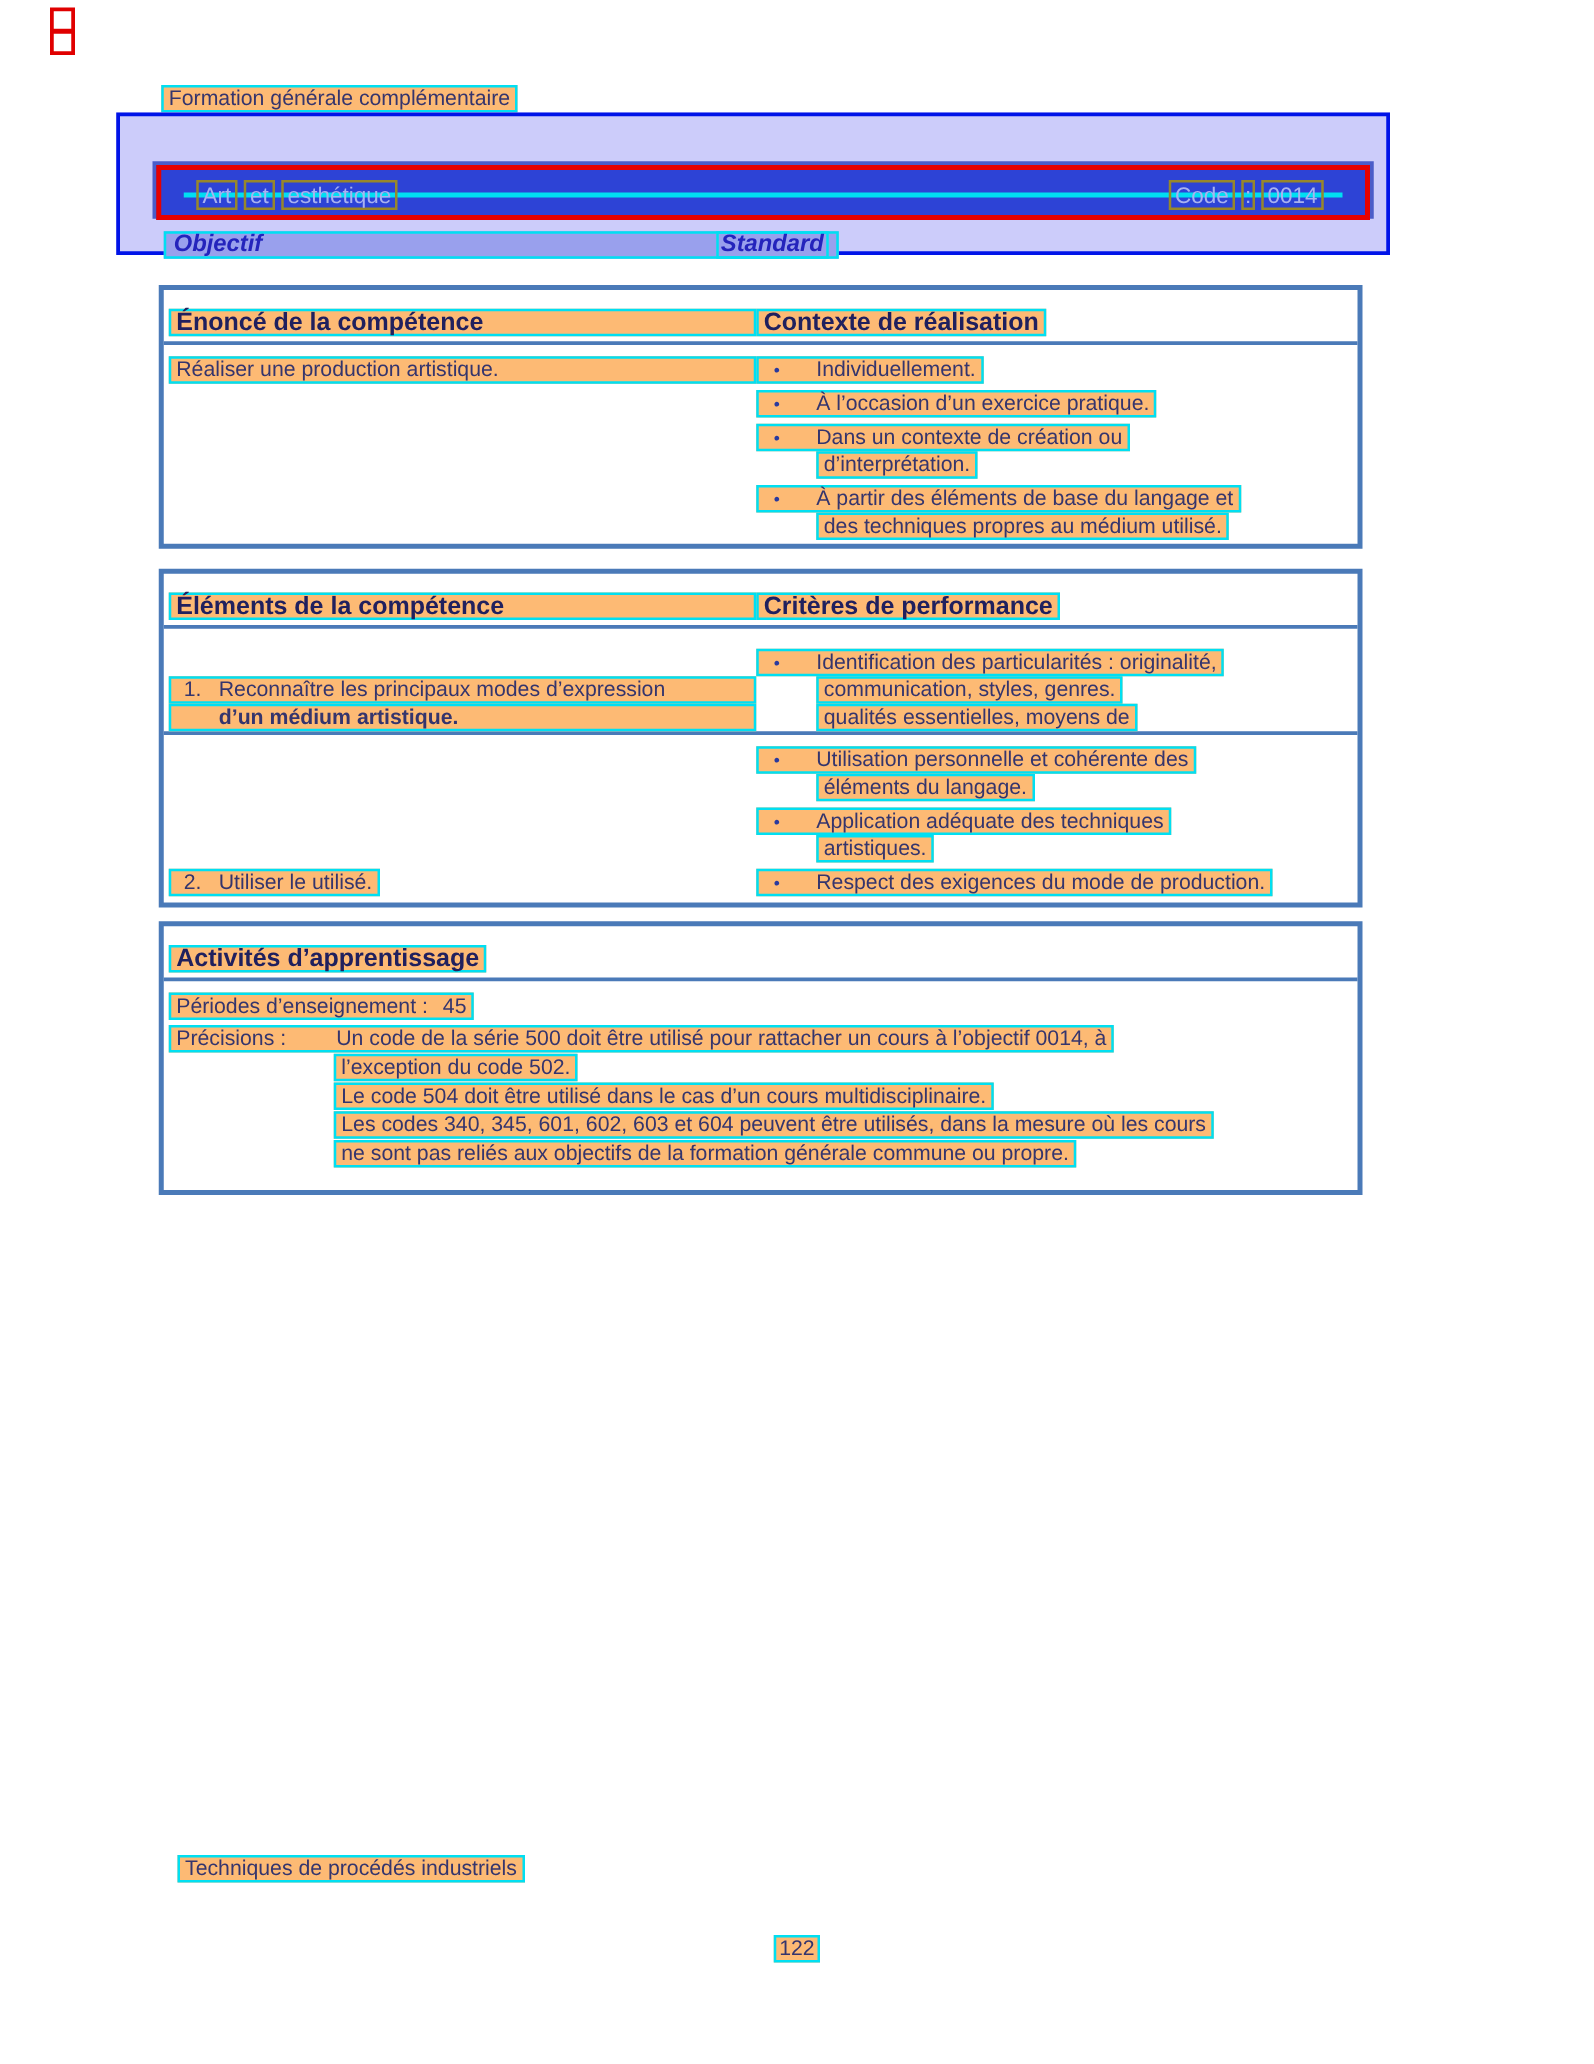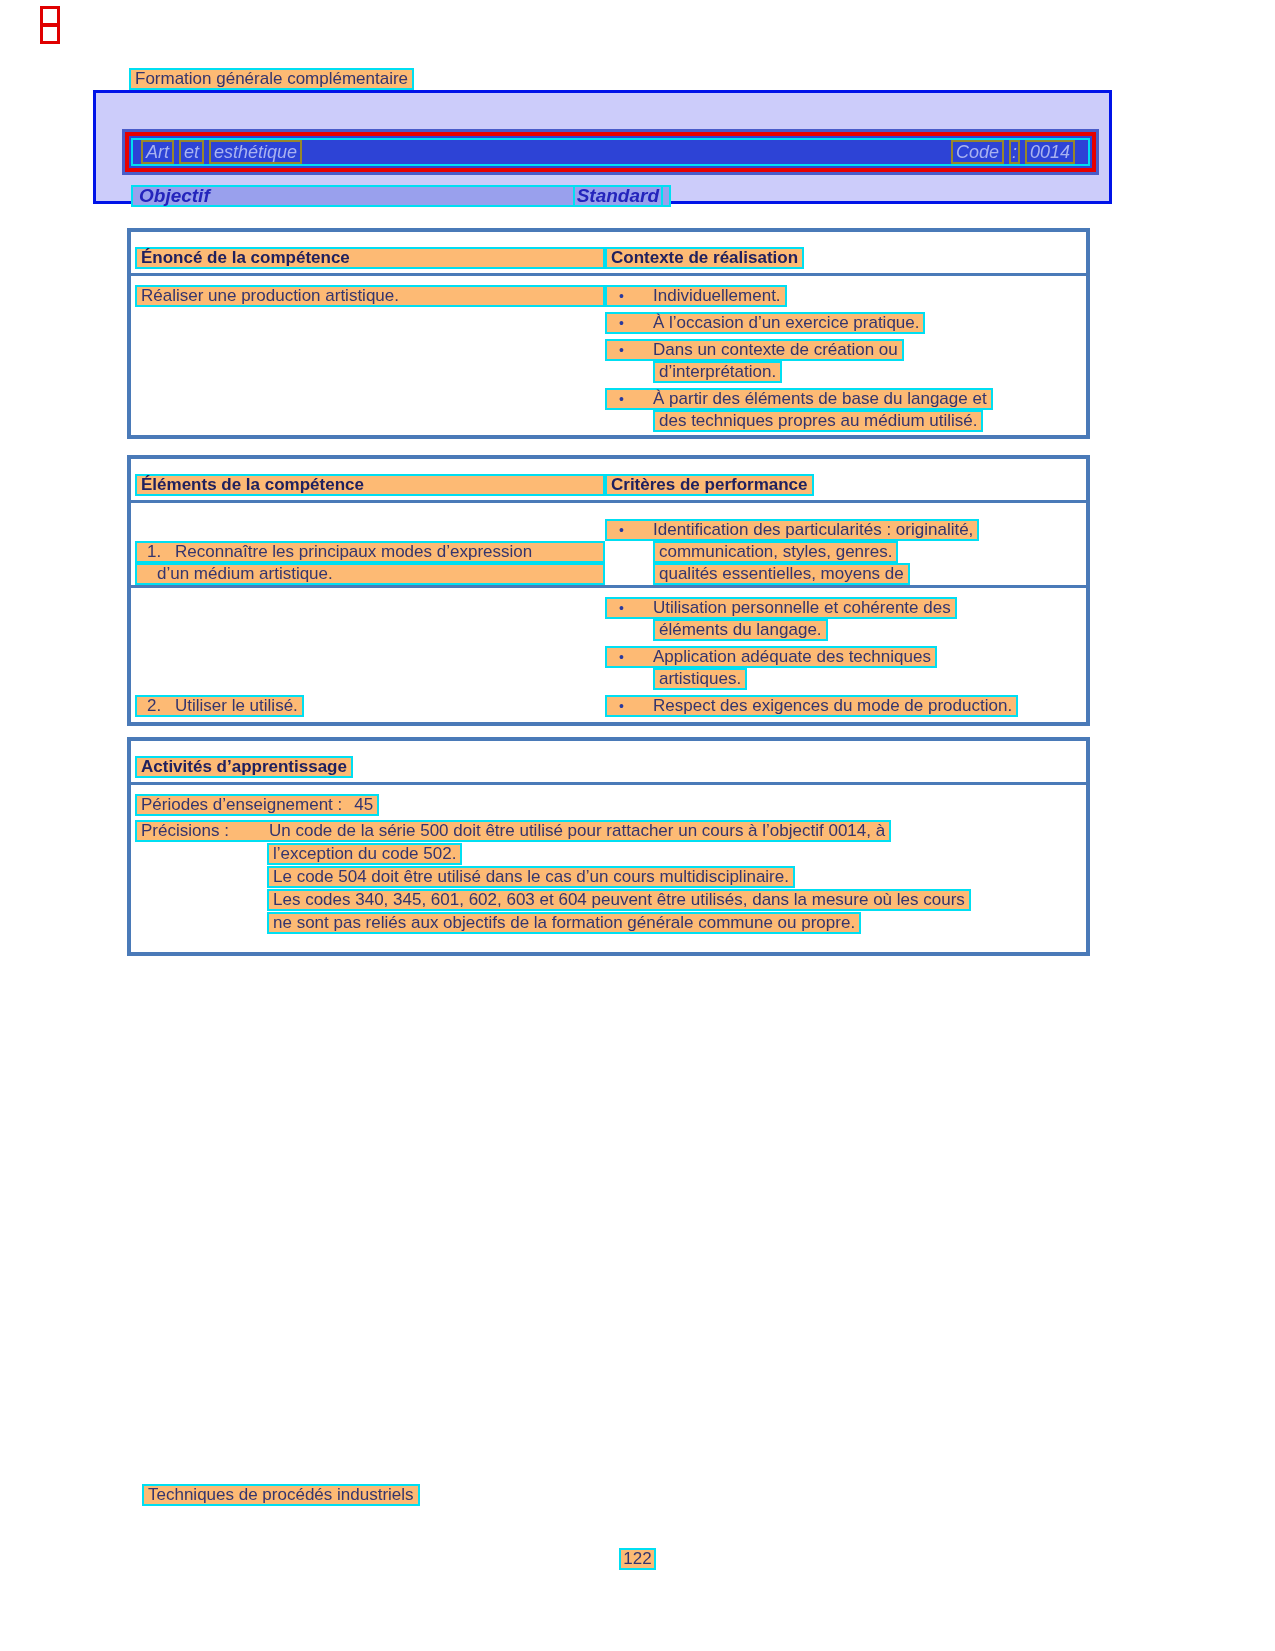--- a/index.html
+++ b/index.html
@@ -14,38 +14,38 @@
   
   .mark{position:absolute;width:14px;height:14px;border:3px solid #e00000;background:#ffffff;}
 
   .run-head{position:absolute;left:129px;top:68px;font-size:16px;}
 
   
   .tbox{position:absolute;left:93px;top:90px;width:1019px;height:114px;background:#ccccfa;
         border:3px solid #0013e8;box-sizing:border-box;}
   .bar{position:absolute;left:26px;right:10px;top:36px;height:46px;background:#4a5cc9;
        padding:3px;box-sizing:border-box;}
-  .bar-red{border:4px solid #e60000;height:100%;box-sizing:border-box;background:#2d43d6;padding:2px;font-style:italic;}
+  .bar-red{border:4px solid #e60000;height:100%;box-sizing:border-box;background:#2d43d6;padding:18px;}
   .bar-line{border:2px solid #00dff2;height:100%;box-sizing:border-box;display:flex;align-items:center;
             justify-content:space-between;padding:0 8px;color:#a9b2f0;font-size:18px;}
   .bar-left,.bar-right{display:flex;align-items:center;}
   .wbox{border:2px solid #97872b;padding:0 3px;margin-right:5px;display:inline-block;line-height:20px;}
   .wbox.sep{padding:0 1px;}
   .band{position:absolute;left:35px;top:92px;width:540px;height:22px;background:#99a0ed;
         border:2px solid #00dff2;box-sizing:border-box;display:flex;justify-content:space-between;
         align-items:center;padding:0 6px;font-size:19px;font-weight:bold;font-style:italic;color:#2424bc;}
   .band .std{border:2px solid #00dff2;padding:0 2px;line-height:18px;}
 
   
   .dtable{position:absolute;left:127px;width:963px;border:4px solid #4a7ab8;box-sizing:border-box;background:#fff;}
   .t1{top:228px;height:211px;}
   .t2{top:455px;height:271px;}
   .t3{top:737px;height:219px;}
   .thead{height:37px;border-bottom:3px solid #4a7ab8;display:flex;align-items:flex-end;padding-bottom:4px;}
-  .th{font-weight:bold;font-size:17px;color:#20205e;}
+  .th{font-weight:bold;font-size:20px;color:#20205e;}
   .colL{width:474px;box-sizing:border-box;padding-left:4px;}
   .colR{flex:1;min-width:0;}
   .tbody{display:flex;padding-top:9px;align-items:flex-start;}
   .trow{display:flex;padding-top:9px;align-items:flex-end;box-sizing:border-box;}
   .trow1{height:82px;}
   .divider{border-top:3px solid #4a7ab8;}
 
   
   .bl{margin-top:5px;}
   .bl.first{margin-top:0;}
@@ -141,21 +141,21 @@
   <div class="dtable t2">
     <div class="thead">
       <div class="colL">
           <span class="hl stretch th">Éléments de la compétence</span>
         </div>
       <div class="colR"><span class="hl th">Critères de performance</span></div>
     </div>
     <div class="trow trow1">
       <div class="colL numline">
         <span class="hl stretch"><span class="num">1.</span><span>Reconnaître les principaux modes d’expression</span></span>
-        <span class="hl stretch contL-line" style="padding-left:20px;margin-top:0;">d’un médium artistique.</span>
+        <span class="hl stretch contL-line" style="padding-left:38px;margin-top:0;font-weight:bold;">d’un médium artistique.</span>
       </div>
       <div class="colR">
         <div class="bl first"><span class="hl">
               <span class="bullet">•</span>
               <span>Identification des particularités : originalité,</span>
             </span></div>
         <div class="bl cont"><span class="hl">communication, styles, genres.</span></div>
         <div class="bl cont"><span class="hl">qualités essentielles, moyens de</span></div>
       </div>
     </div>

